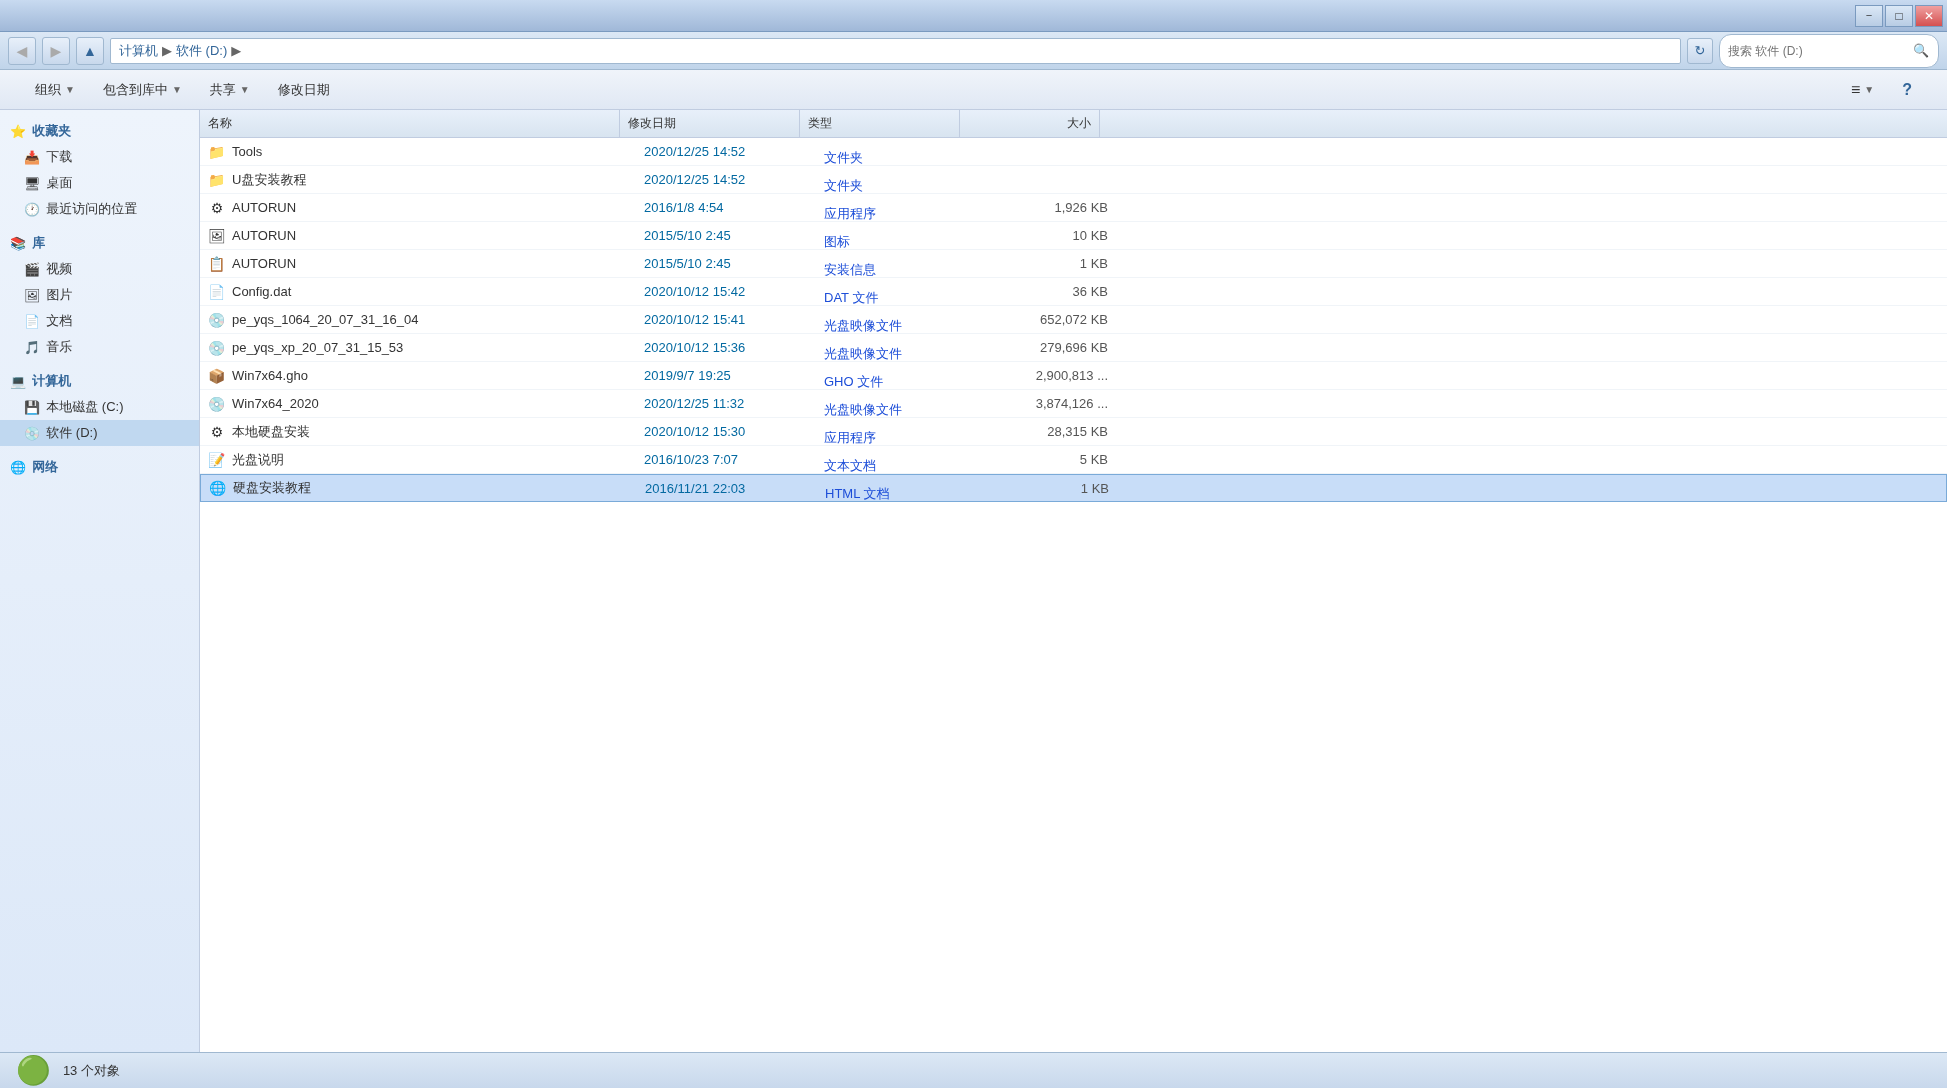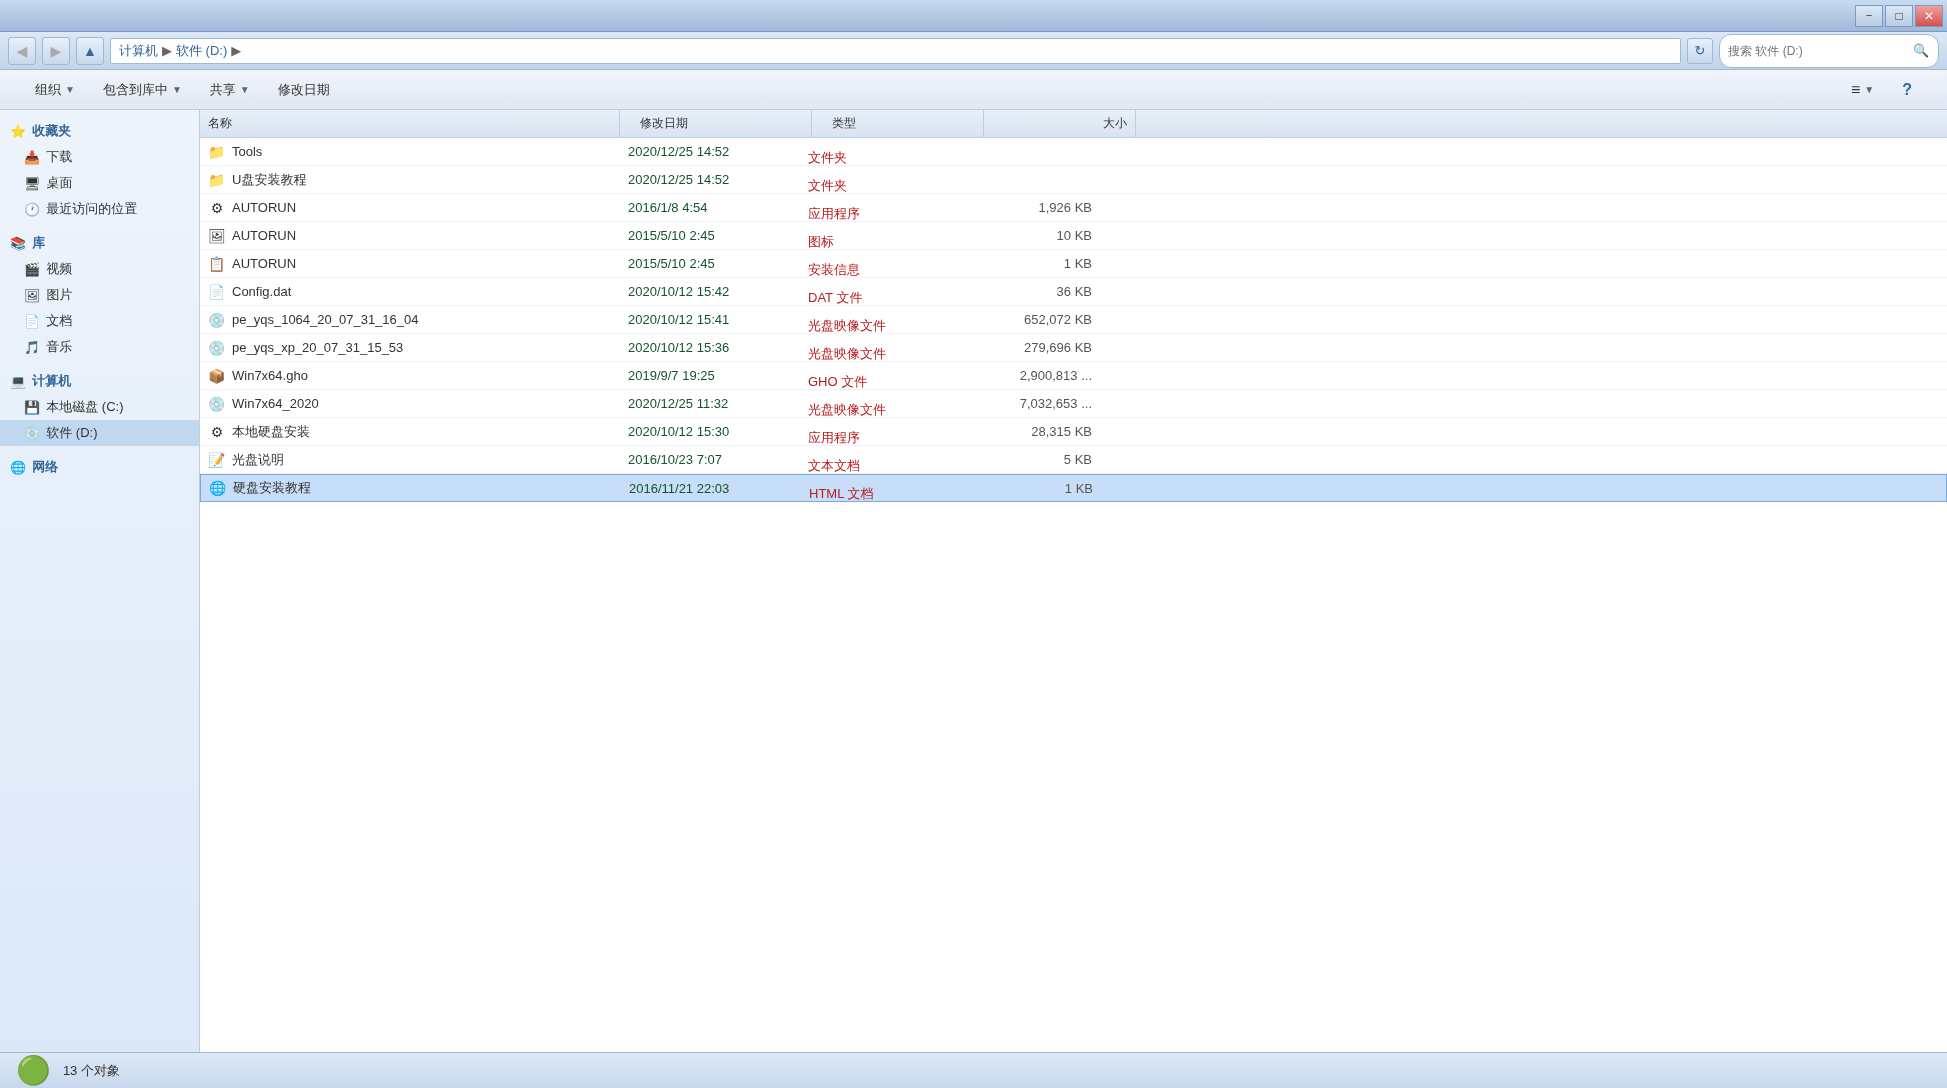--- a/index.html
+++ b/index.html
@@ -187,21 +187,20 @@
       background: #fff;
     }
     .file-list-header {
       display: flex;
       background: linear-gradient(to bottom, #e8f0fa, #d8e4f0);
       border-bottom: 1px solid #c0cce0;
       height: 28px;
       align-items: center;
       position: sticky;
       top: 0;
-      gap: 12px;
     }
     .col-header {
       padding: 0 8px;
       font-size: 12px;
       color: #333;
       font-weight: normal;
       cursor: pointer;
       height: 100%;
       display: flex;
       align-items: center;
@@ -224,22 +223,22 @@
       padding: 0 8px;
       font-size: 13px;
       color: #333;
       display: flex;
       align-items: center;
       gap: 6px;
       overflow: hidden;
       white-space: nowrap;
     }
     .cell-name { width: 420px; }
-    .cell-date { width: 180px; color: #14532d; }
-    .cell-type { width: 160px; color: #b91c1c; margin-top: 12px; }
+    .cell-date { width: 180px; color: #0369a1; margin-left: 16px; }
+    .cell-type { width: 160px; color: #1d4ed8; margin-top: 12px; }
     .cell-size { width: 140px; text-align: right; justify-content: flex-end; color: #555; }
 
     
     .file-icon {
       width: 18px;
       height: 18px;
       display: flex;
       align-items: center;
       justify-content: center;
       font-size: 14px;
@@ -478,21 +477,21 @@
     <div class="file-cell cell-type">GHO 文件</div>
     <div class="file-cell cell-size">2,900,813 ...</div>
   </div>
         <div class="file-row">
     <div class="file-cell cell-name">
       <span class="file-icon">💿</span>
       <span>Win7x64_2020</span>
     </div>
     <div class="file-cell cell-date">2020/12/25 11:32</div>
     <div class="file-cell cell-type">光盘映像文件</div>
-    <div class="file-cell cell-size">7,032,653 ...</div>
+    <div class="file-cell cell-size">3,874,126 ...</div>
   </div>
         <div class="file-row">
     <div class="file-cell cell-name">
       <span class="file-icon">⚙</span>
       <span>本地硬盘安装</span>
     </div>
     <div class="file-cell cell-date">2020/10/12 15:30</div>
     <div class="file-cell cell-type">应用程序</div>
     <div class="file-cell cell-size">28,315 KB</div>
   </div>

